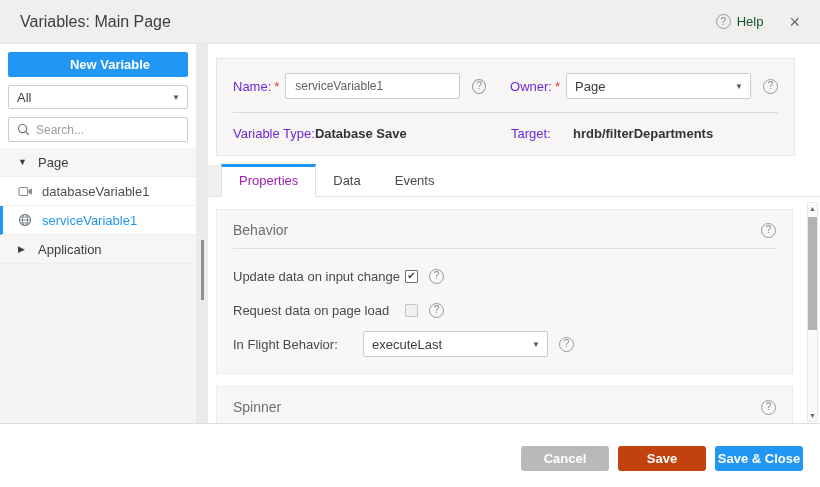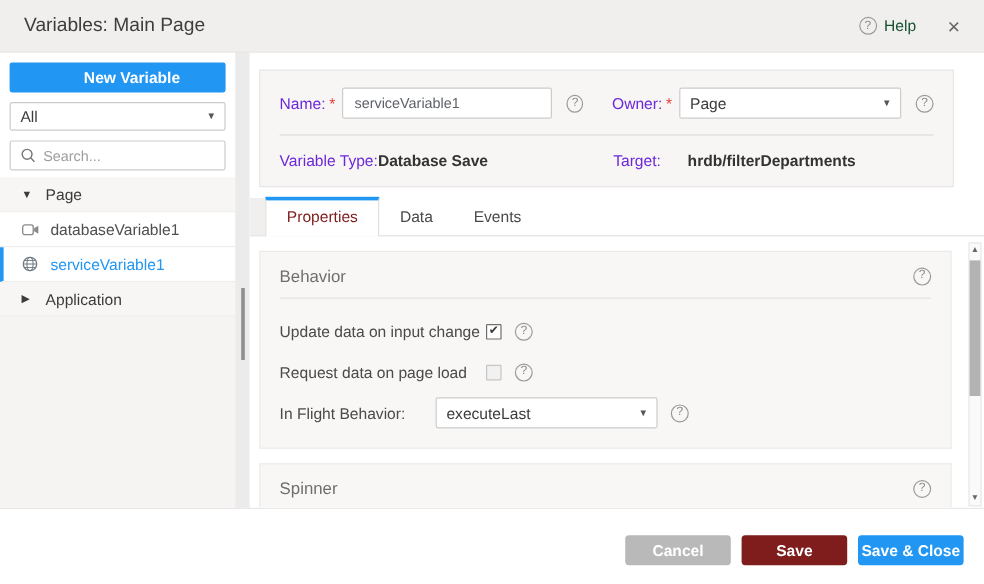--- a/index.html
+++ b/index.html
@@ -58,21 +58,21 @@
   .form-hr { border:none; border-top:1px solid #dddbd9; margin:13px 0; }
   .meta-row { display:flex; align-items:center; font-size:13px; }
   .vt-group { width:278px; display:flex; align-items:flex-start; gap:0; }
   .meta-val { font-weight:bold; color:#333; }
   .tg-label { width:62px; }
 
   
   .tabbar { margin-top:10px; height:31px; display:flex; align-items:flex-end; border-bottom:1px solid #e0e0e0; position:relative; }
   .tab-spacer { width:13px; height:31px; background:#f0efee; }
   .tab { padding:8px 17px; color:#4a4a4a; cursor:pointer; font-size:13px; }
-  .tab.active { background:#fff; border:1px solid #e0e0e0; border-bottom:1px solid #fff; border-top:3px solid #2196f3; color:#7f1d1d; margin-bottom:-1px; padding:6px 17px 8px; }
+  .tab.active { background:#fff; border:1px solid #e0e0e0; border-bottom:1px solid #fff; border-top:3px solid #2196f3; color:#a21caf; margin-bottom:-1px; padding:6px 17px 8px; }
 
   
   .scroll-area { position:relative; flex:1; overflow:hidden; }
   .section-card { margin:12px 27px 0 8px; background:#f8f7f6; border:1px solid #ecebea; padding:12px 16px; }
   .section-head { display:flex; align-items:center; }
   .section-title { font-size:14px; color:#6e6e6e; flex:1; }
   .section-hr { border:none; border-top:1px solid #e3e1df; margin:10px 0; }
   .field-row { display:flex; align-items:center; height:34px; }
   .cb-label { width:172px; color:#4a4a4a; }
   .sel-label { width:130px; color:#4a4a4a; }
@@ -87,21 +87,21 @@
   .vscroll { position:absolute; top:5px; bottom:1px; right:2px; width:11px; background:#fafafa; border:1px solid #e8e8e8; }
   .vscroll .sarrow { position:absolute; left:0; right:0; text-align:center; font-size:7px; color:#666; cursor:pointer; }
   .vscroll .up { top:2px; }
   .vscroll .down { bottom:2px; }
   .vscroll .vthumb { position:absolute; left:0px; right:0px; top:14px; height:113px; background:#b3b3b3; cursor:pointer; }
 
   
   .footer { flex:1; background:#fff; display:flex; justify-content:flex-end; align-items:flex-start; padding:22px 17px 0 0; gap:9px; }
   .fbtn { width:88px; height:25px; border:none; border-radius:3px; color:#fff; font-weight:bold; font-size:13px; font-family:inherit; cursor:pointer; }
   .fbtn.cancel { background:#b9b9b9; }
-  .fbtn.save { background:#7f1d1d; }
+  .fbtn.save { background:#c2410c; }
   .fbtn.saveclose { background:#2196f3; }
 
   svg { display:block; }
 </style>
 </head>
 <body>
 
 <div class="app">
 
   <div class="titlebar">

